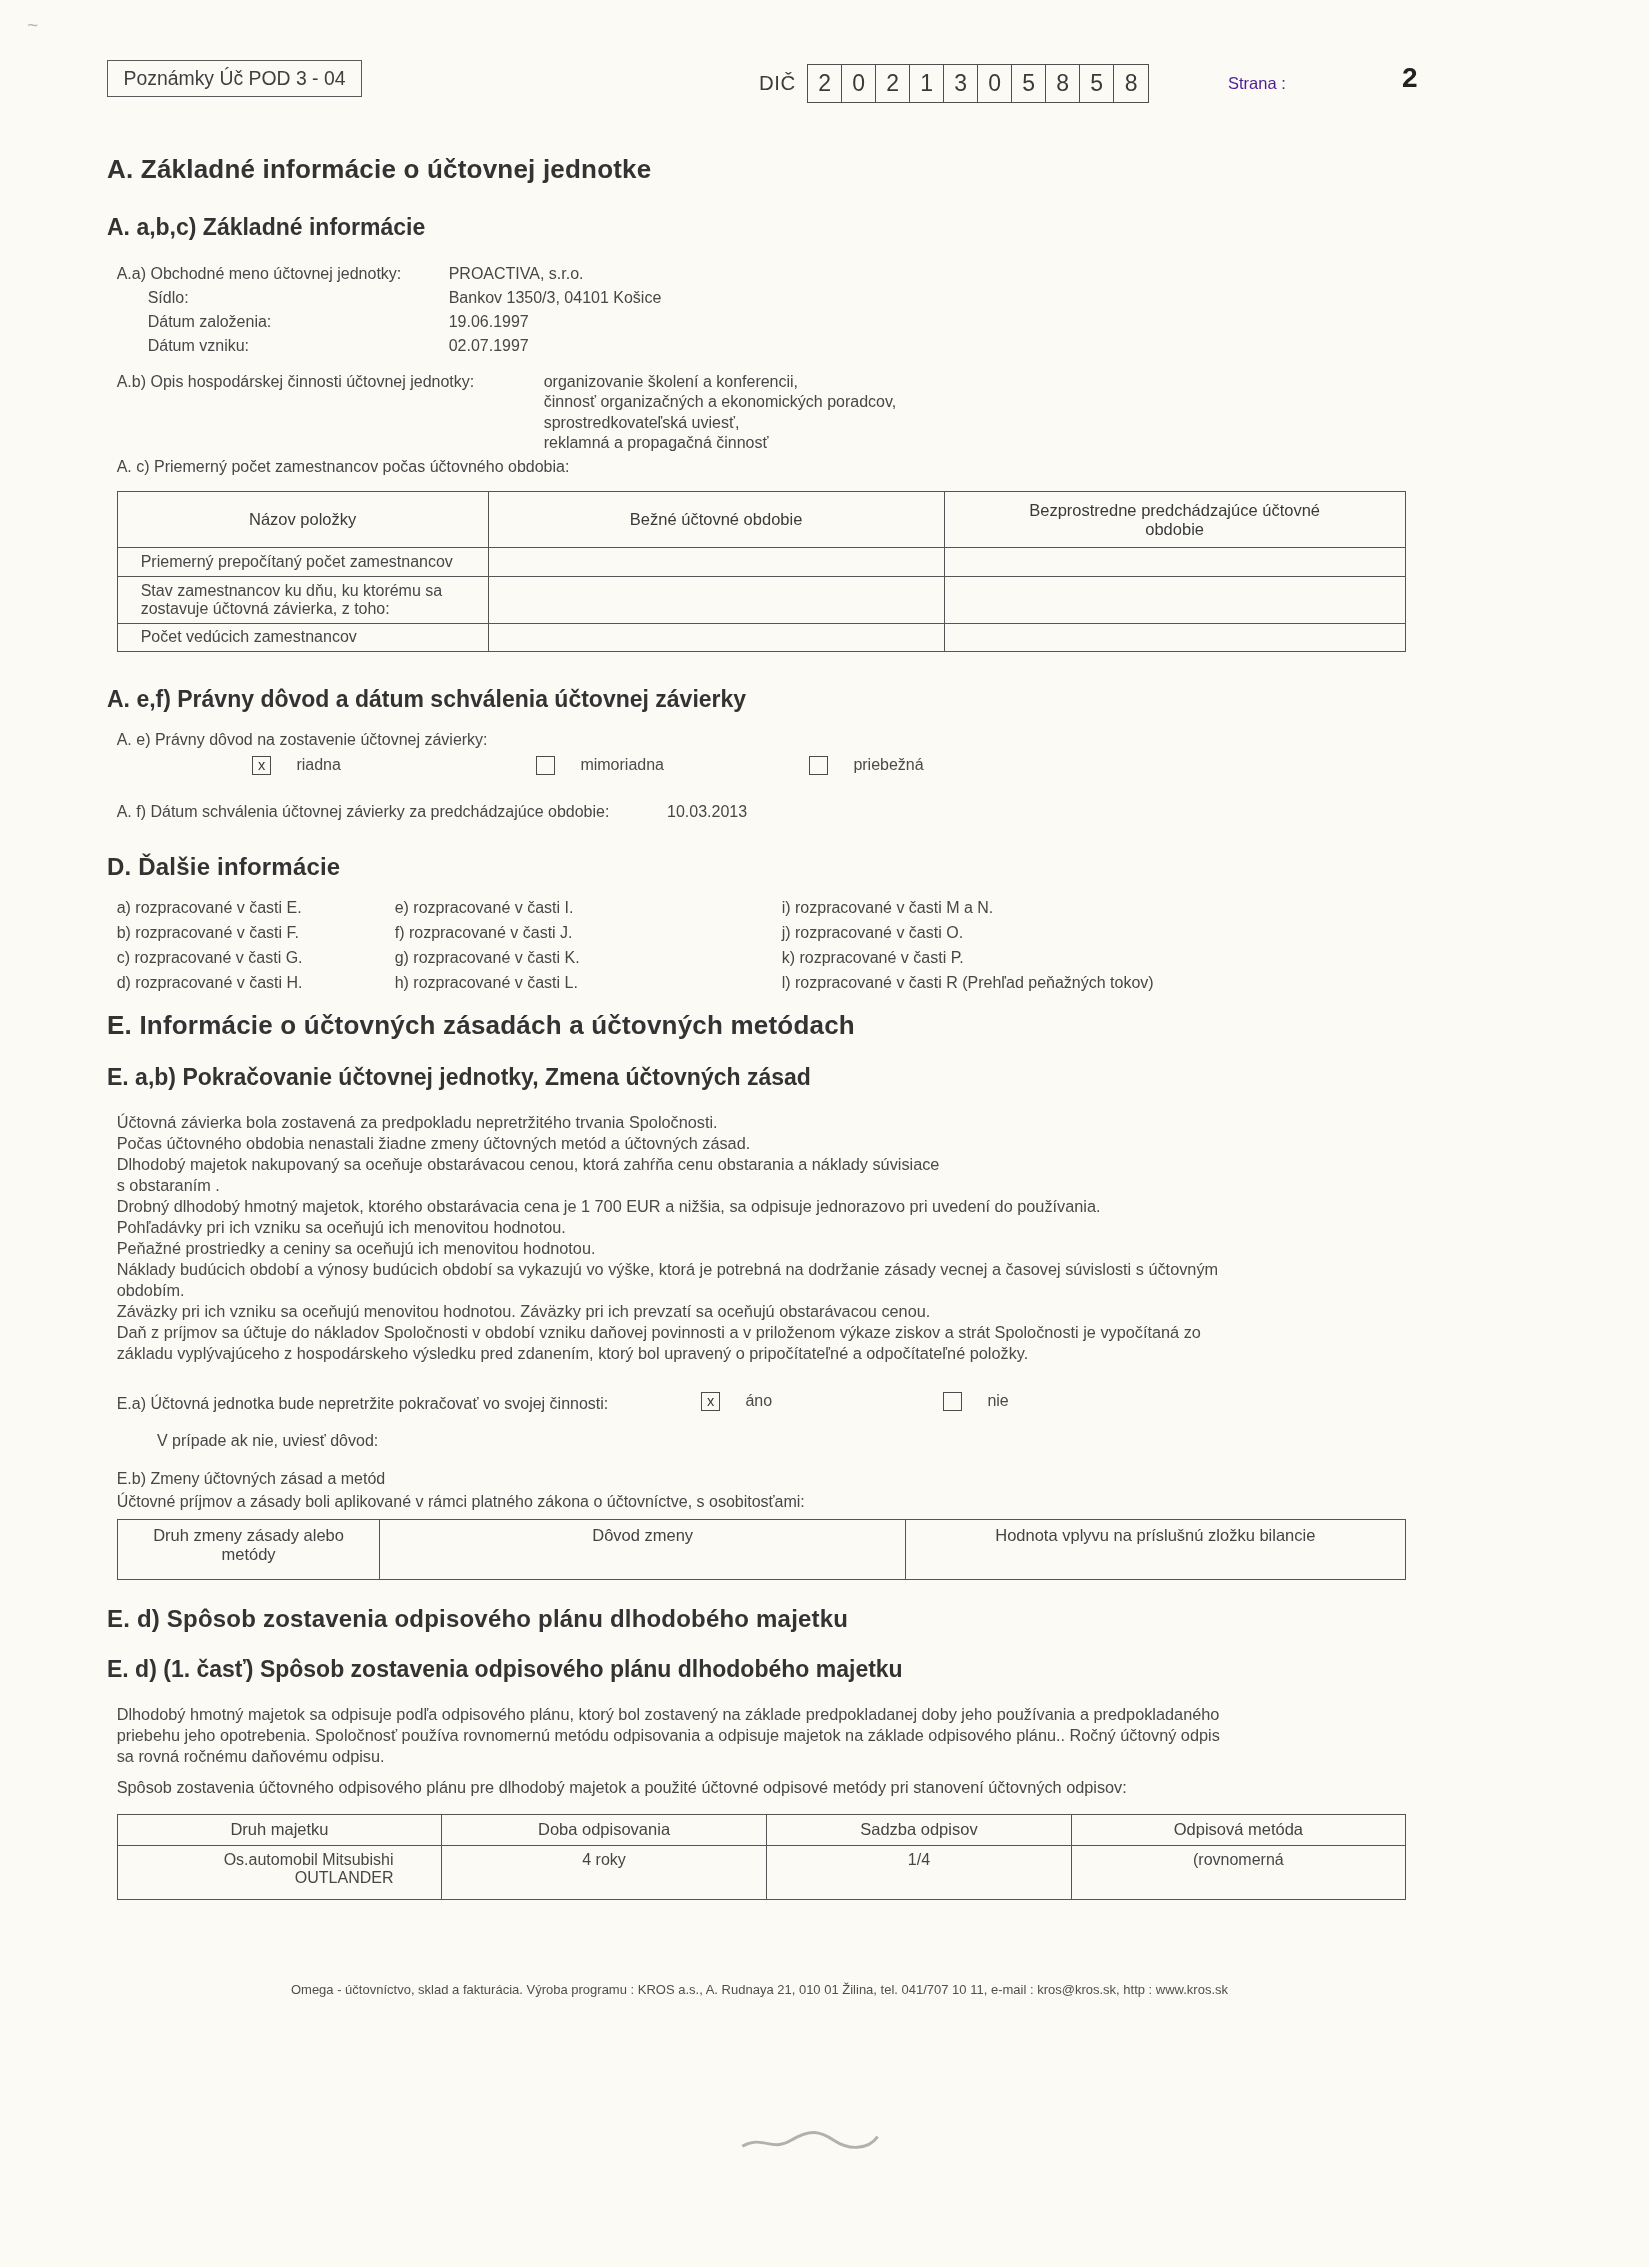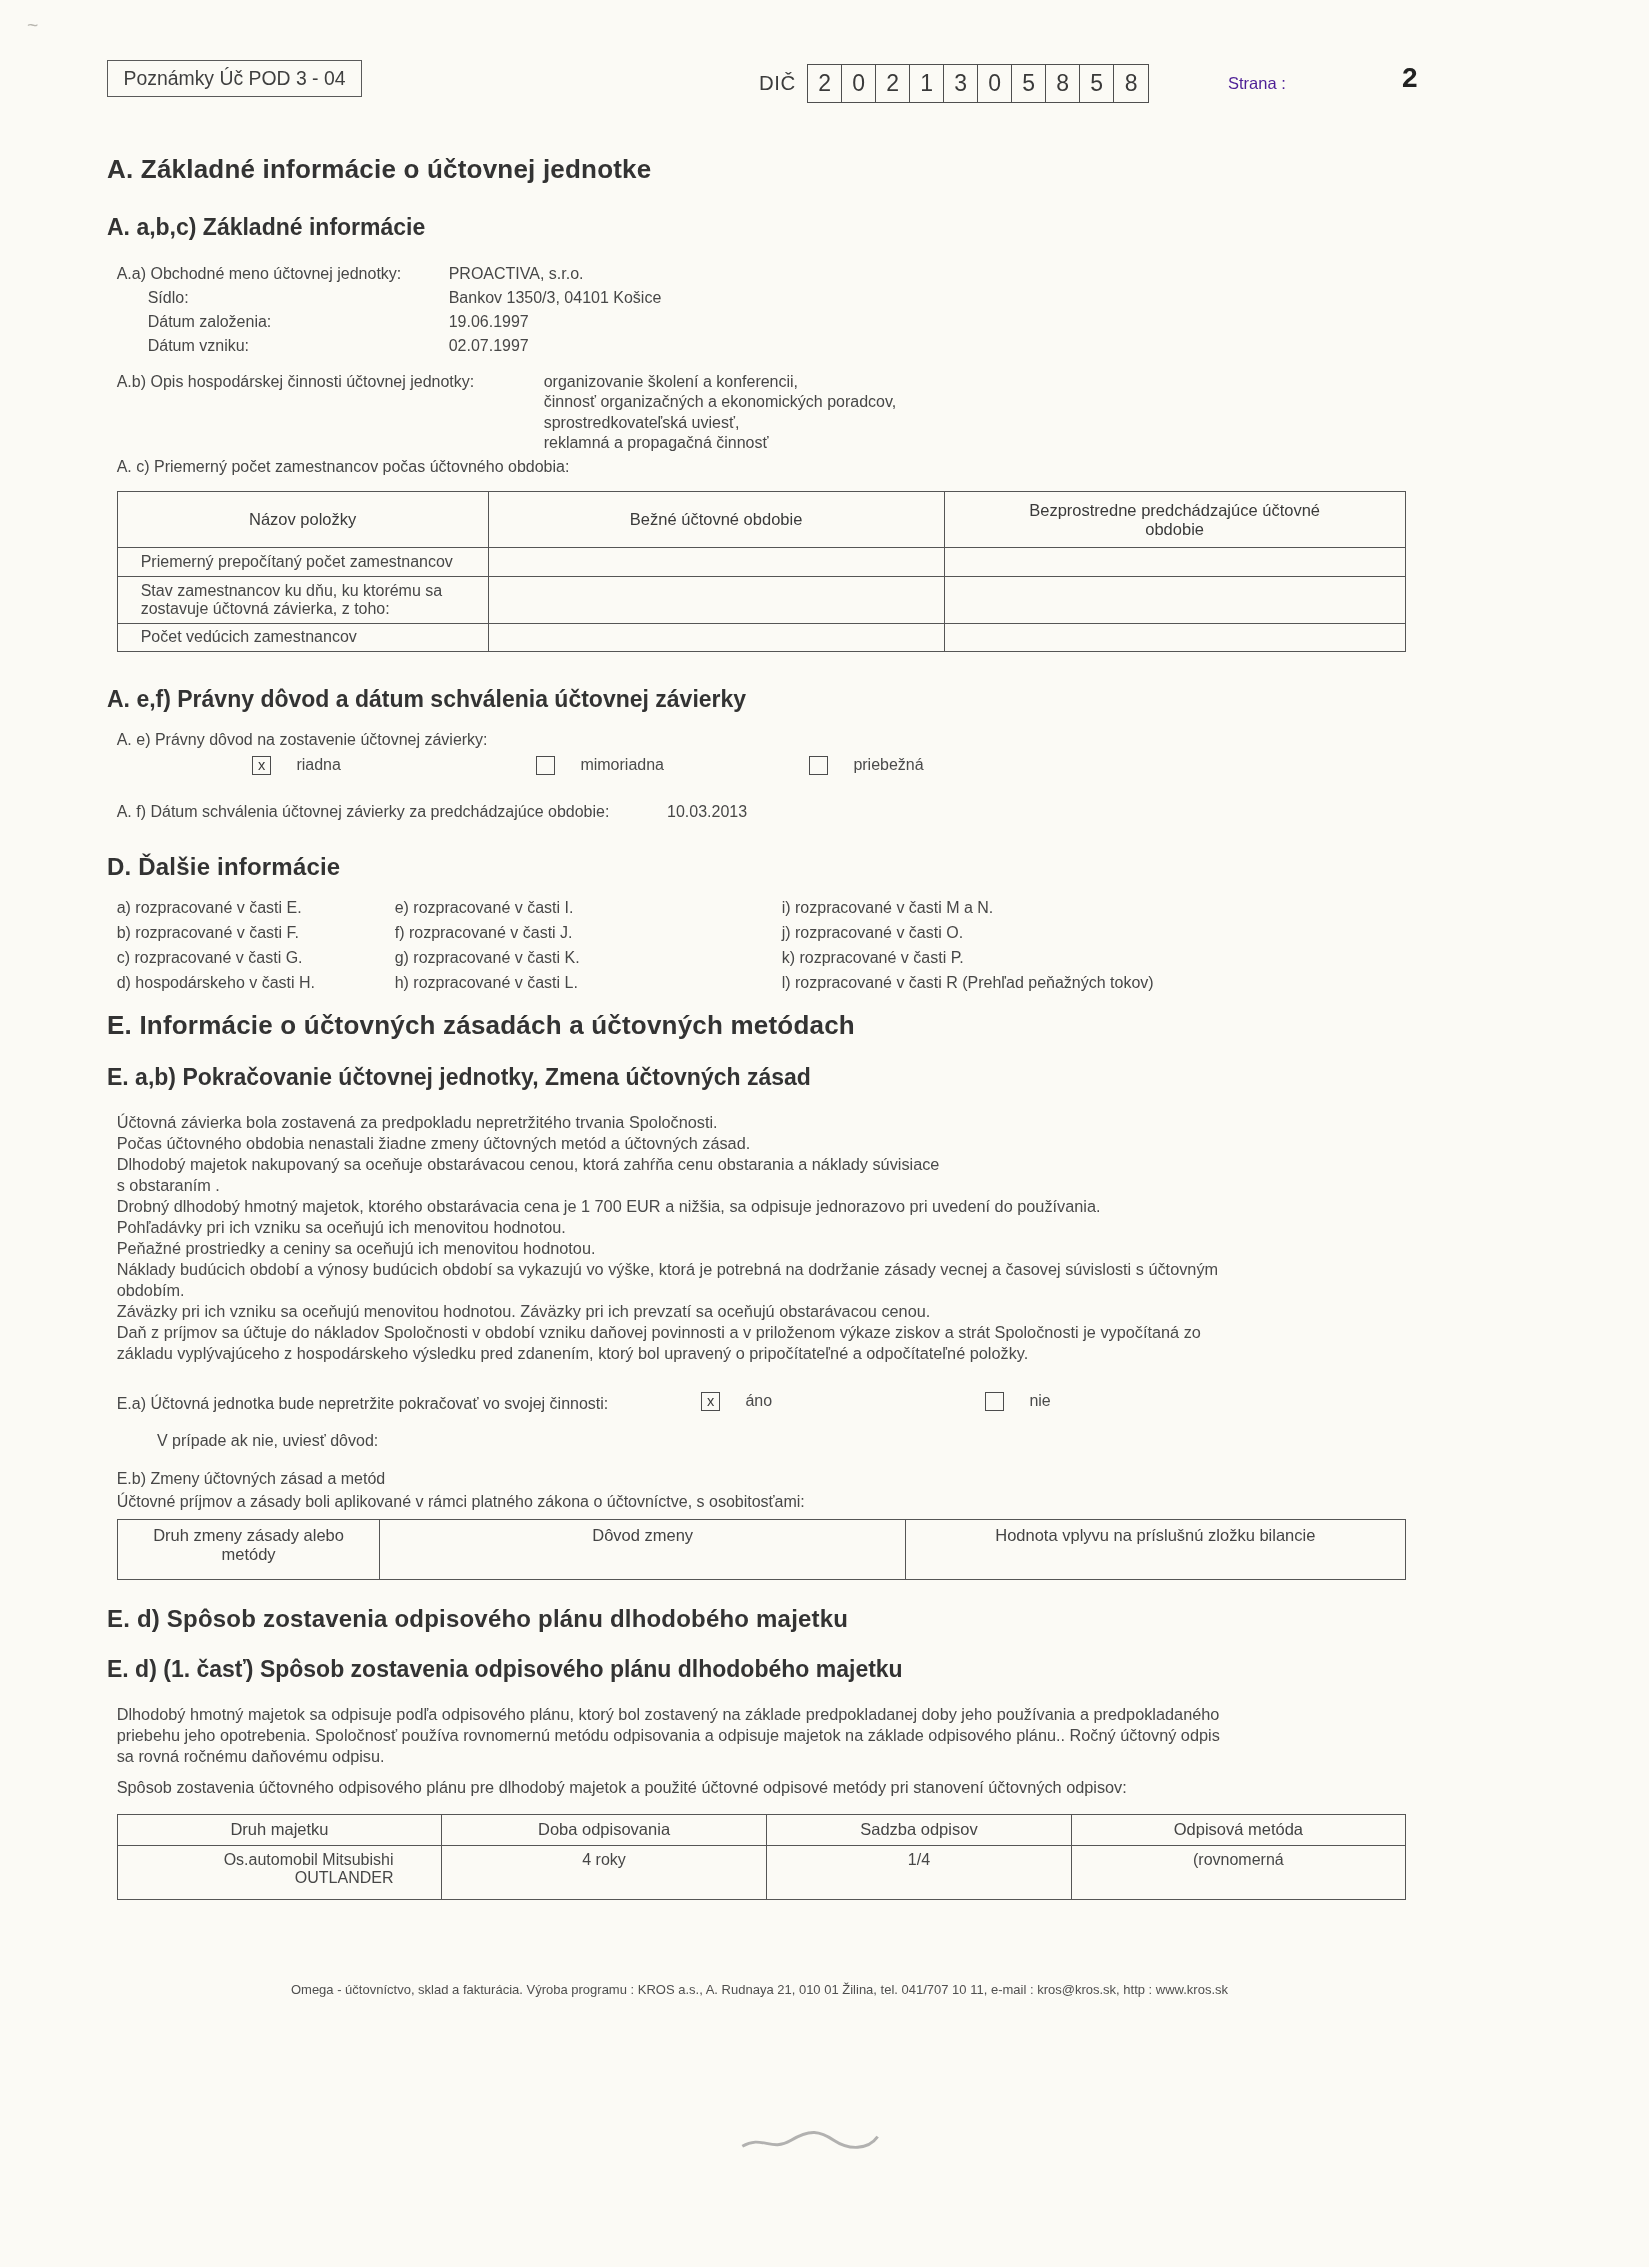--- a/index.html
+++ b/index.html
@@ -103,21 +103,21 @@
   .d-col.c2 { width: 387px; }
   .d-col.c3 { flex: 1; }
 
   
   .paras { margin-top: 20.4px; padding-left: 9.7px; }
   .para-line { font-size: 16.3px; line-height: 21px; color: #4a4a4a; }
 
   .ea-row { position: relative; margin-top: 28px; padding-left: 9.7px; height: 27px; font-size: 16px; }
   .ea-label { line-height: 23px; }
   .ea-cb-yes { left: 594px; }
-  .ea-cb-no { left: 878px; }
+  .ea-cb-no { left: 836px; }
 
   .ifnot-line { margin-top: 13.6px; padding-left: 50px; font-size: 16px; }
   .eb-block { margin-top: 16.5px; padding-left: 9.7px; font-size: 16px; line-height: 23px; }
 
   .ed-paras { margin-top: 20.4px; padding-left: 9.7px; }
   .method-line { margin-top: 11.6px; padding-left: 9.7px; font-size: 16.3px; }
 
   
   .doc-footer { margin-top: 82px; text-align: center; font-size: 13px; color: #4f4f4f; }
 
@@ -240,21 +240,21 @@
       <span>A. f) Dátum schválenia účtovnej závierky za predchádzajúce obdobie:</span>
       <span class="af-value">10.03.2013</span>
     </div>
 
     <div class="h1 mt-title-d" style="font-size:24px;">D. Ďalšie informácie</div>
     <div class="d-cols">
       <div class="d-col c1">
         <div>a) rozpracované v časti E.</div>
         <div>b) rozpracované v časti F.</div>
         <div>c) rozpracované v časti G.</div>
-        <div>d) hospodárskeho v časti H.</div>
+        <div>d) rozpracované v časti H.</div>
       </div>
       <div class="d-col c2">
         <div>e) rozpracované v časti I.</div>
         <div>f) rozpracované v časti J.</div>
         <div>g) rozpracované v časti K.</div>
         <div>h) rozpracované v časti L.</div>
       </div>
       <div class="d-col c3">
         <div>i) rozpracované v časti M a N.</div>
         <div>j) rozpracované v časti O.</div>

